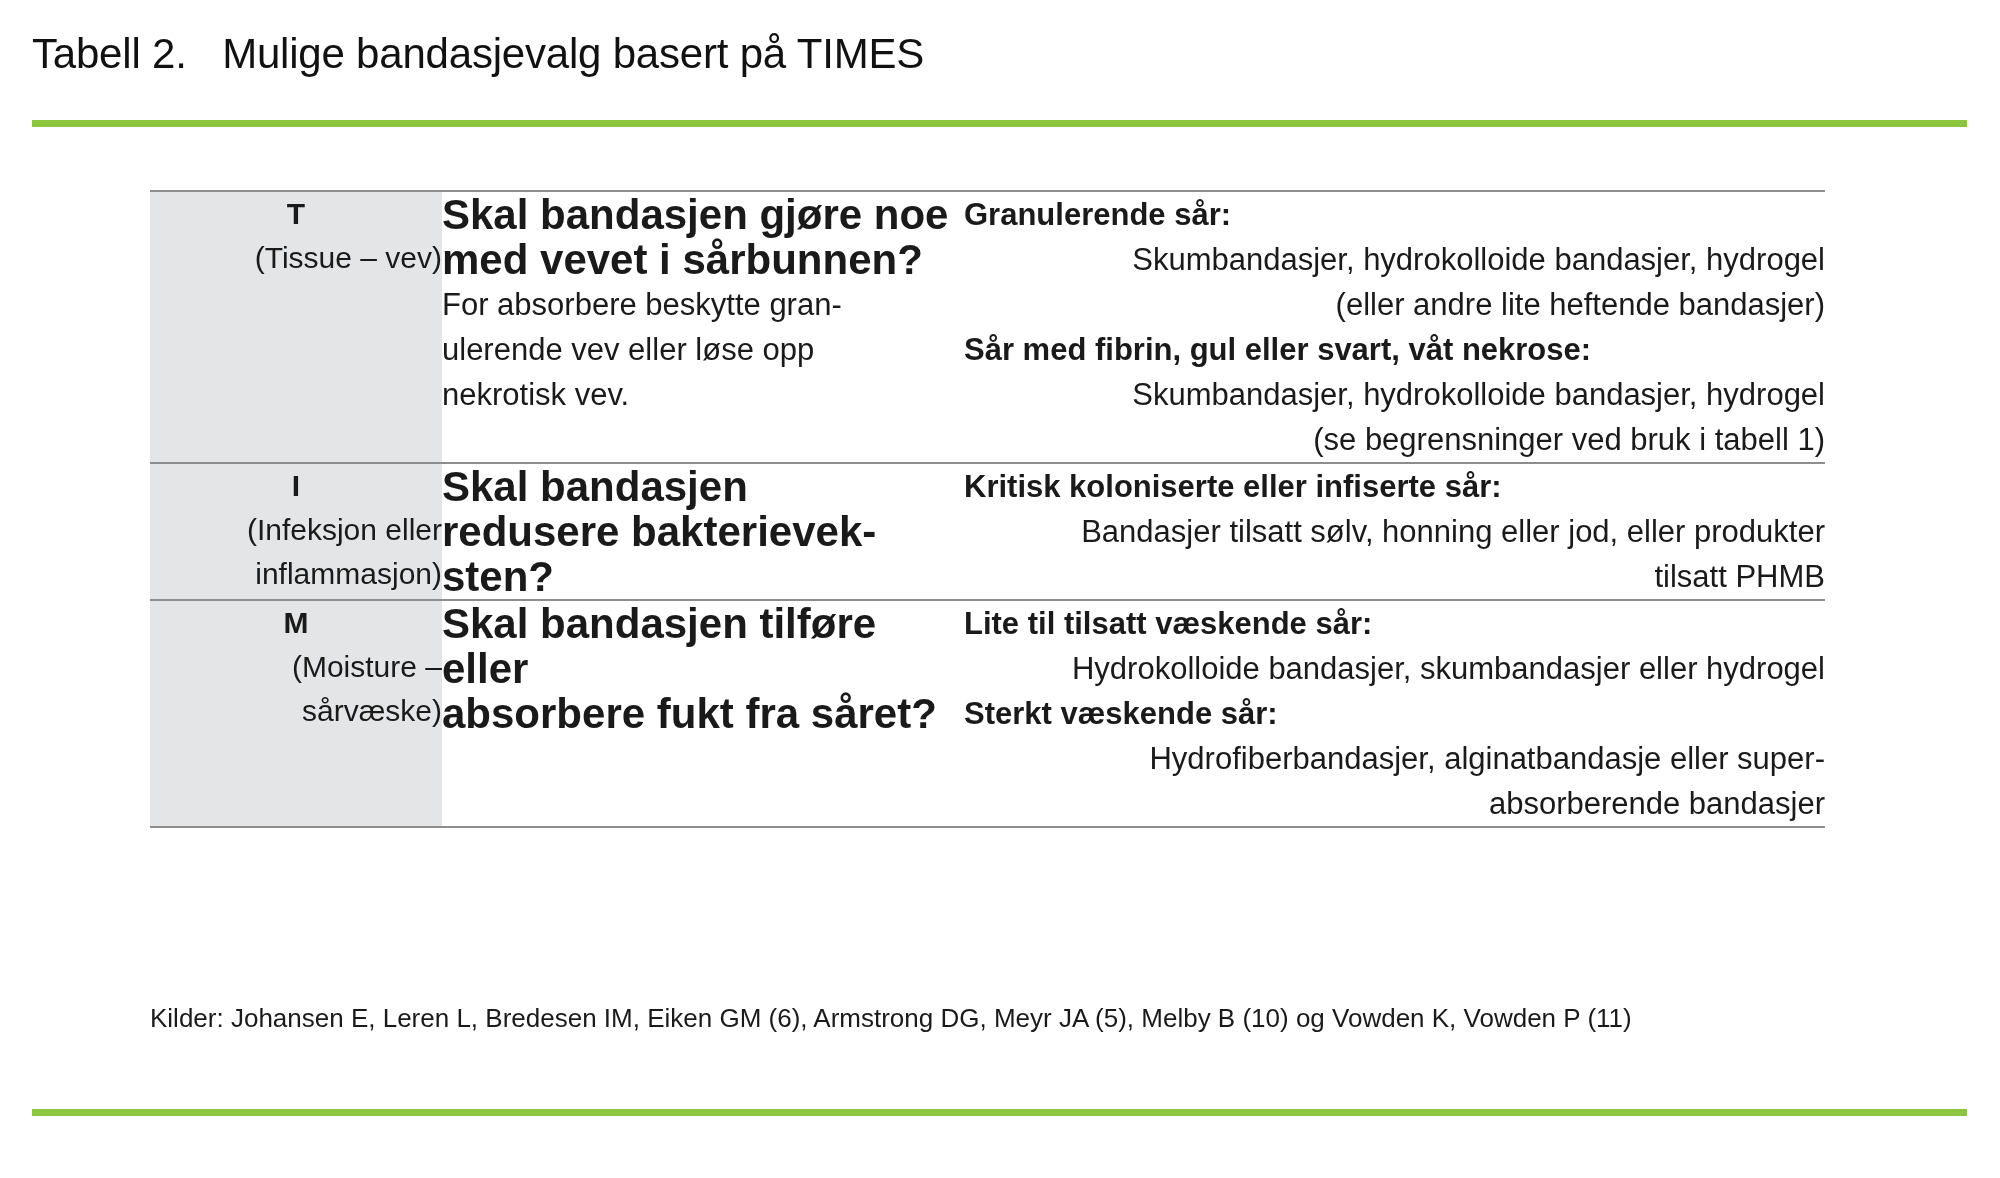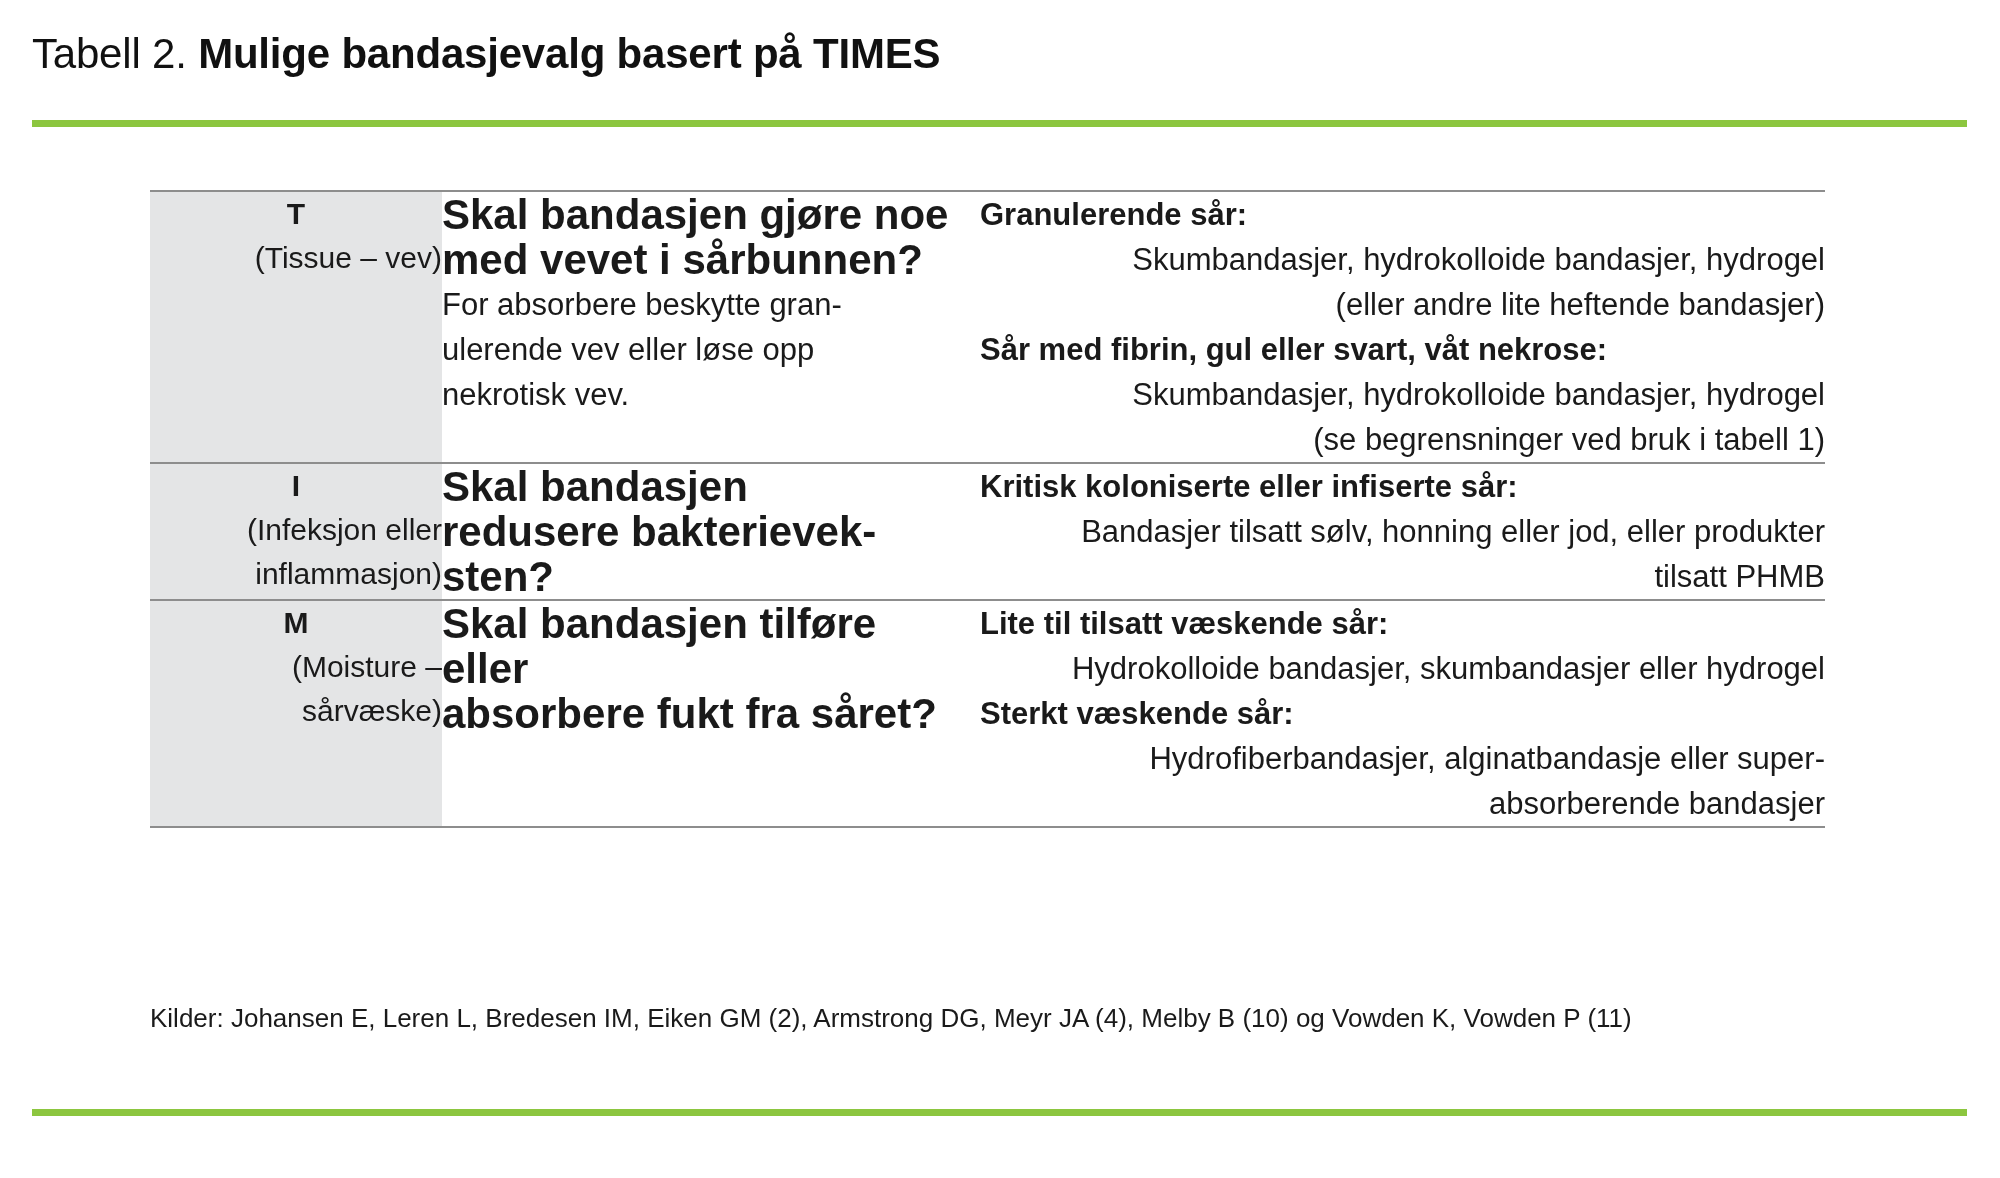--- a/index.html
+++ b/index.html
@@ -33,21 +33,22 @@
     font-size: 42px;
     line-height: 52px;
     letter-spacing: -0.2px;
     white-space: nowrap;
     color: #111111;
   }
   .title .tbl-num {
     font-weight: normal;
   }
   .title .tbl-caption {
-    font-weight: bold;
+    font-weight: normal;
+    margin-left: 24px;
   }
 
   
   .rule-green {
     position: absolute;
     left: 32px;
     width: 1935px;
     height: 7px;
     background: #8CC63F;
   }
@@ -118,21 +119,20 @@
     line-height: 45px;
     display: block;
   }
 
   .a-bold {
     font-weight: bold;
     font-size: 31px;
     line-height: 45px;
     display: block;
     white-space: nowrap;
-    margin-left: 16px;
   }
   .a-plain {
     font-size: 31px;
     line-height: 45px;
     display: block;
     white-space: nowrap;
     text-align: right;
   }
 
   
@@ -220,17 +220,17 @@
             <span class="a-bold">Sterkt væskende sår:</span>
             <span class="a-plain">Hydrofiberbandasjer, alginatbandasje eller super-</span>
             <span class="a-plain">absorberende bandasjer</span>
           </td>
         </tr>
 
       </tbody>
     </table>
   </div>
 
-  <div class="source">Kilder: Johansen E, Leren L, Bredesen IM, Eiken GM (2), Armstrong DG, Meyr JA (4), Melby B (10) og Vowden K, Vowden P (11)</div>
+  <div class="source">Kilder: Johansen E, Leren L, Bredesen IM, Eiken GM (6), Armstrong DG, Meyr JA (5), Melby B (10) og Vowden K, Vowden P (11)</div>
 
   <div class="rule-green bottom"></div>
 
 </div>
 
 </body></html>

